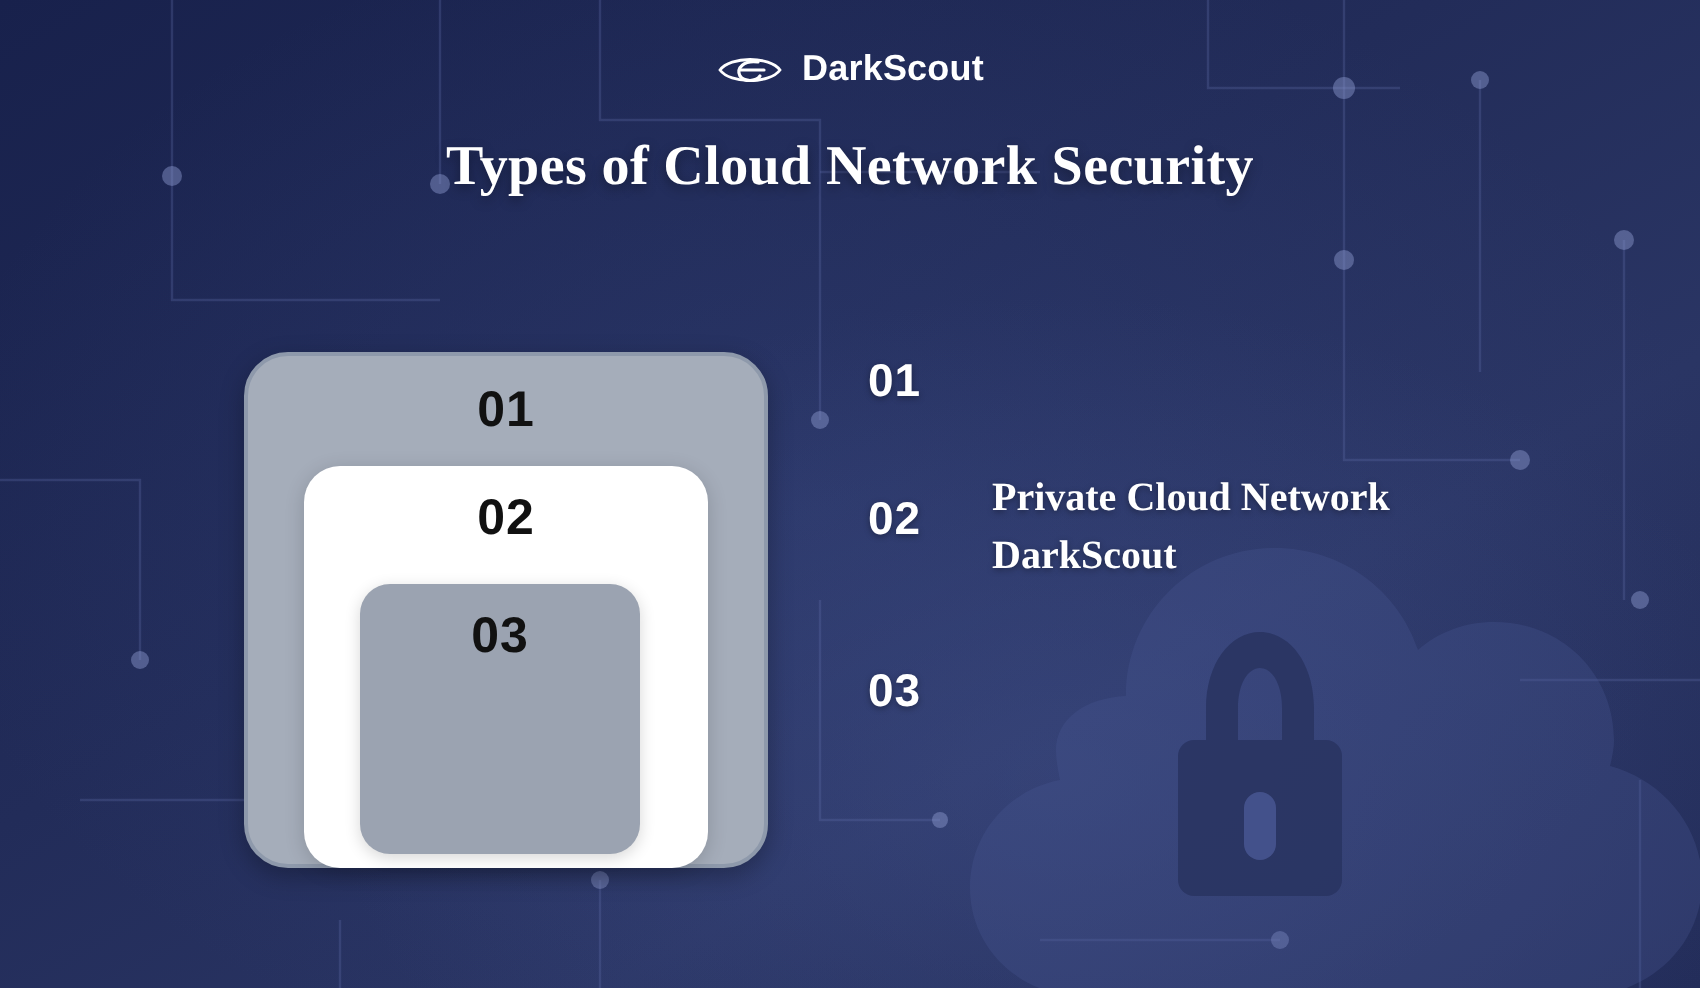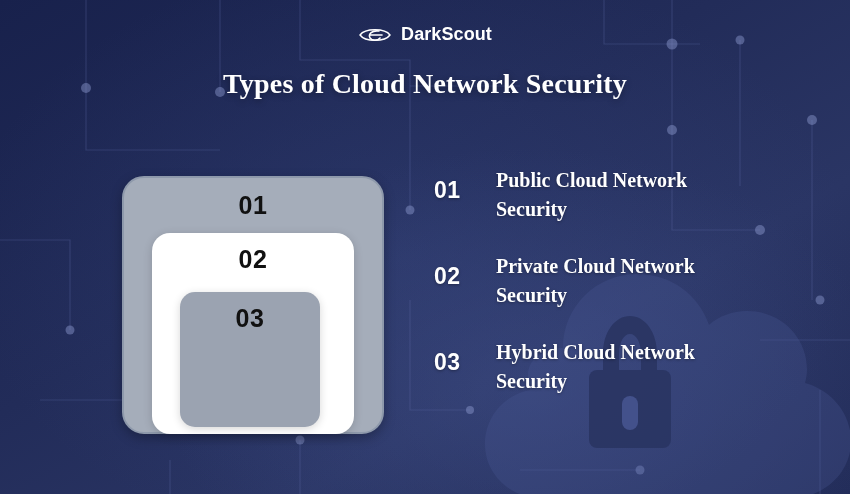--- a/index.html
+++ b/index.html
@@ -213,25 +213,23 @@
       <span class="box-label">02</span>
     </div>
     <div class="box box-inner">
       <span class="box-label">03</span>
     </div>
   </div>
 
   <div class="list">
     <div class="list-item">
       <span class="list-num">01</span>
-      <span class="list-text">Public Cloud Network Security</span>
     </div>
     <div class="list-item">
       <span class="list-num">02</span>
-      <span class="list-text">Private Cloud Network Security</span>
+      <span class="list-text">Private Cloud Network DarkScout</span>
     </div>
     <div class="list-item">
       <span class="list-num">03</span>
-      <span class="list-text">Hybrid Cloud Network Security</span>
     </div>
   </div>
 
 </div>
 
 </body></html>

